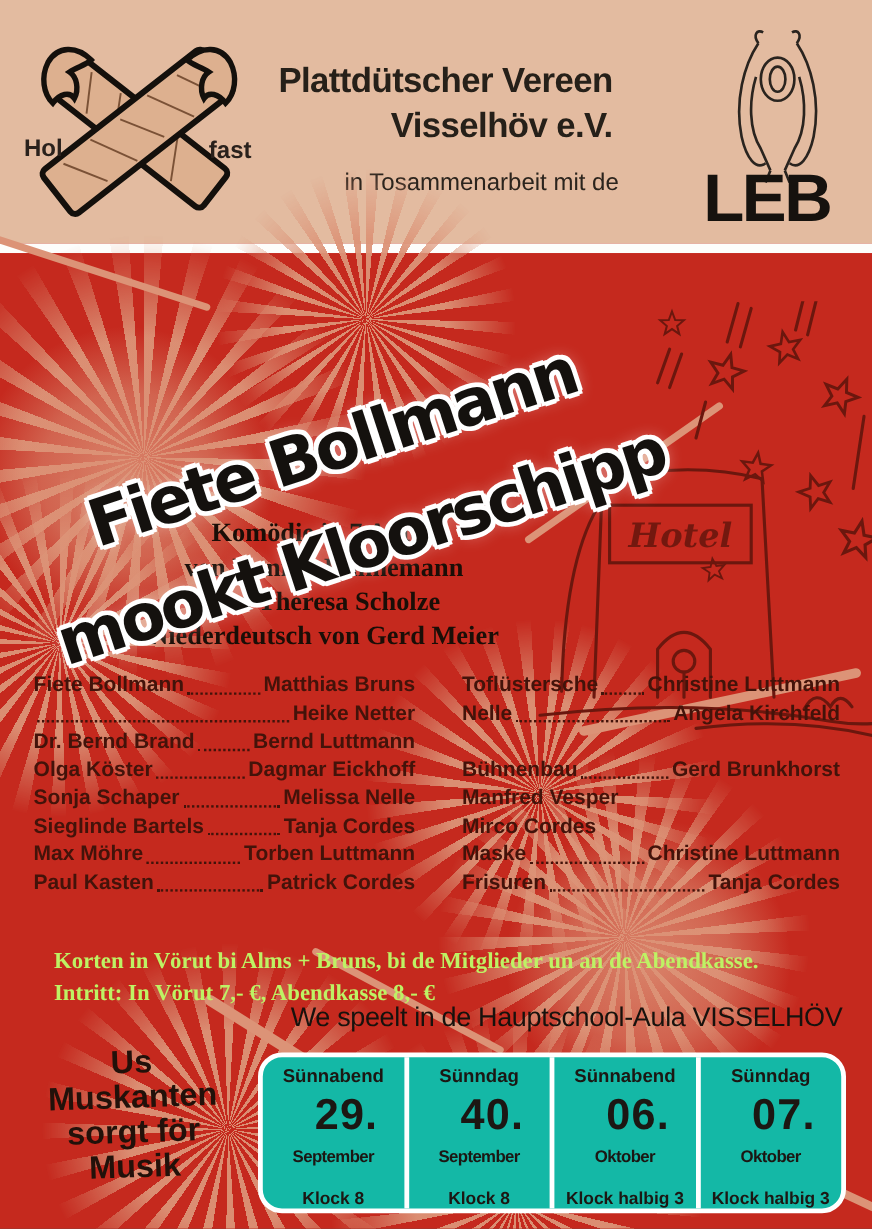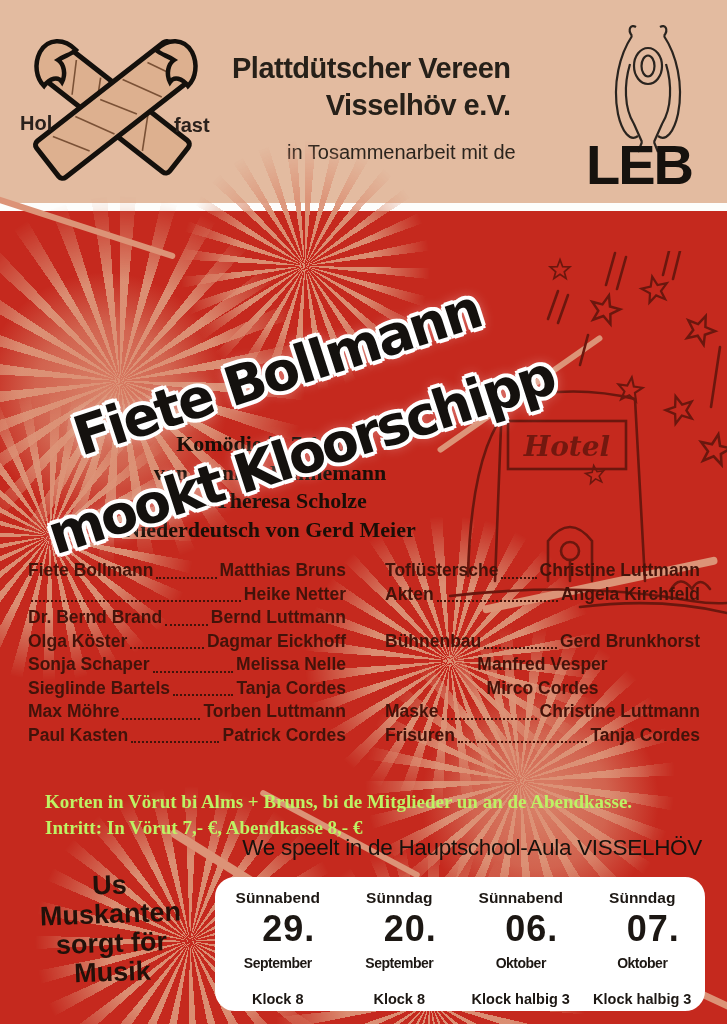--- a/index.html
+++ b/index.html
@@ -36,32 +36,32 @@
   
   .subtitle{position:absolute;left:40px;top:219px;width:460px;z-index:2;text-align:center;
     font-family:"Liberation Serif",serif;font-weight:bold;font-size:22px;line-height:28.5px;color:#1a0e07;}
   
   .cast{position:absolute;top:348px;z-index:2;color:#43130a;font-size:17.5px;line-height:23.5px;font-weight:bold;}
   .cast-left{left:28px;width:318px;}
   .cast-right{left:385px;width:315px;}
   .crow{display:flex;align-items:flex-end;}
   .crow .role,.crow .name{white-space:nowrap;}
   .crow .leader{flex:1;border-bottom:2.5px dotted #43130a;margin:0 3px 4px 3px;min-width:8px;}
-  .crow.name-only{justify-content:center;}
+  .crow.name-only{justify-content:flex-start;}
   .crow.spacer{height:23.5px;}
   
   .tickets{position:absolute;left:45px;top:566px;width:665px;z-index:2;
     font-family:"Liberation Serif",serif;font-weight:bold;font-size:19px;line-height:26px;color:#bef264;margin-top:12px;}
   .venue{position:absolute;left:0;top:624px;width:702px;z-index:2;text-align:right;
     font-weight:normal;font-size:22.5px;color:#17120d;letter-spacing:-.3px;}
   
   .music{position:absolute;left:15px;top:660px;width:192px;z-index:2;text-align:center;
     font-weight:bold;font-size:27px;line-height:29px;color:#22110a;transform:rotate(-2deg);}
   .datebox{position:absolute;left:215px;top:666px;width:490px;height:134px;z-index:2;
-    background:#ffffff;border:4px solid #fff;border-radius:20px;display:flex;box-sizing:border-box;}
+    background:#14b8a6;border:4px solid #fff;border-radius:20px;display:flex;box-sizing:border-box;}
   .datecol{flex:1;text-align:center;padding-top:7px;color:#1c1713;}
   .datecol.sep{border-right:4px solid #fff;}
   .d-day{font-weight:bold;font-size:15.5px;line-height:19px;}
   .d-num{font-weight:bold;font-size:36px;line-height:44px;letter-spacing:1px;padding-left:22px;}
   .d-month{font-weight:bold;font-size:14px;line-height:24px;letter-spacing:-.5px;}
   .d-time{font-weight:bold;font-size:14.5px;line-height:18px;margin-top:15px;}
 </style>
 </head>
 <body>
 
@@ -227,21 +227,21 @@
       </div>
     </div>
 
     <div class="cast cast-right">
       <div class="crow">
         <span class="role">Toflüstersche</span>
           <span class="leader"></span>
           <span class="name">Christine Luttmann</span>
       </div>
       <div class="crow">
-        <span class="role">Akten</span>
+        <span class="role">Nelle</span>
           <span class="leader"></span>
           <span class="name">Angela Kirchfeld</span>
       </div>
       <div class="crow spacer"></div>
       <div class="crow">
         <span class="role">Bühnenbau</span>
           <span class="leader"></span>
           <span class="name">Gerd Brunkhorst</span>
       </div>
       <div class="crow name-only">
@@ -278,21 +278,21 @@
 
     <div class="datebox">
       <div class="datecol sep">
         <div class="d-day">Sünnabend</div>
         <div class="d-num">29.</div>
         <div class="d-month">September</div>
         <div class="d-time">Klock 8</div>
       </div>
       <div class="datecol sep">
         <div class="d-day">Sünndag</div>
-        <div class="d-num">20.</div>
+        <div class="d-num">40.</div>
         <div class="d-month">September</div>
         <div class="d-time">Klock 8</div>
       </div>
       <div class="datecol sep">
         <div class="d-day">Sünnabend</div>
         <div class="d-num">06.</div>
         <div class="d-month">Oktober</div>
         <div class="d-time">Klock halbig 3</div>
       </div>
       <div class="datecol">

